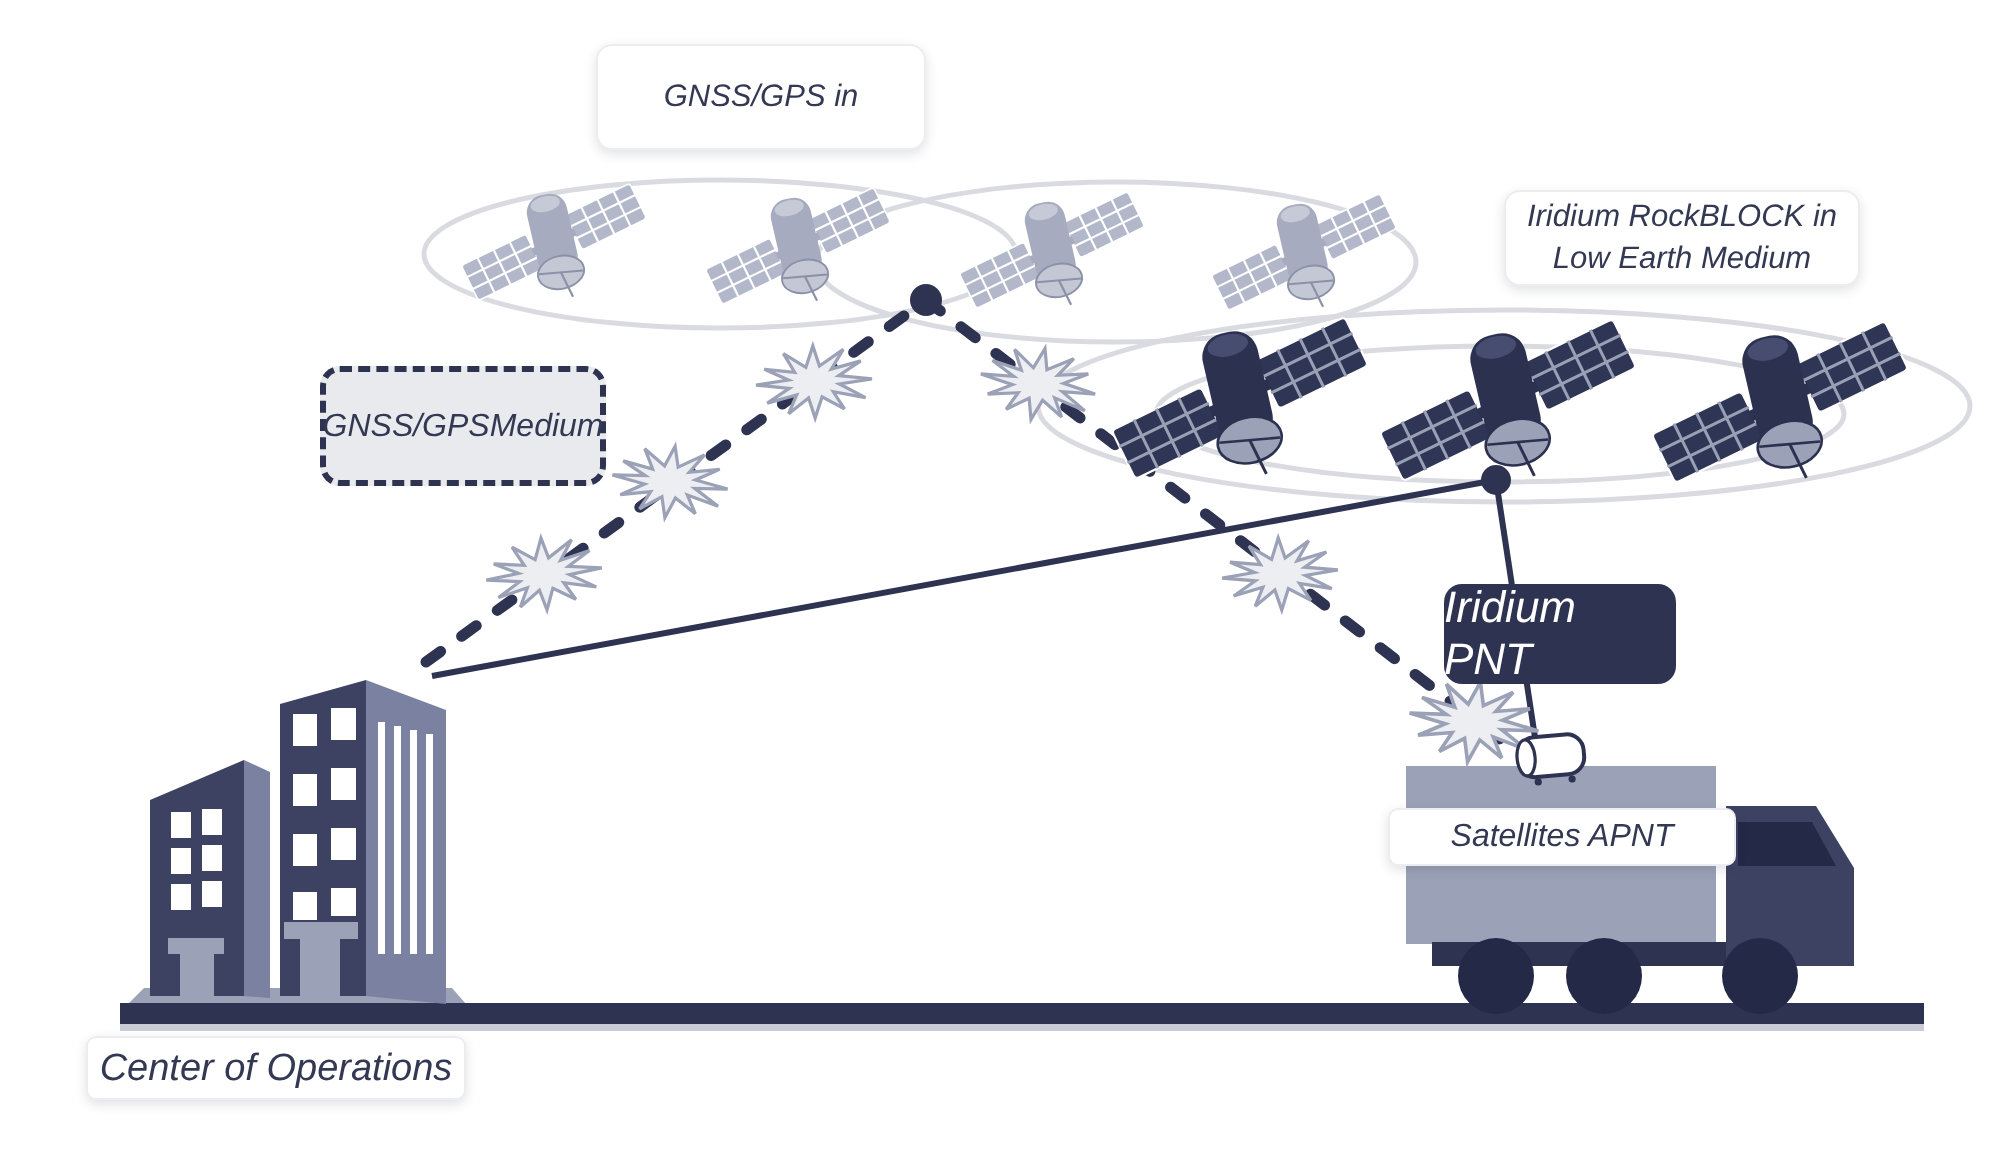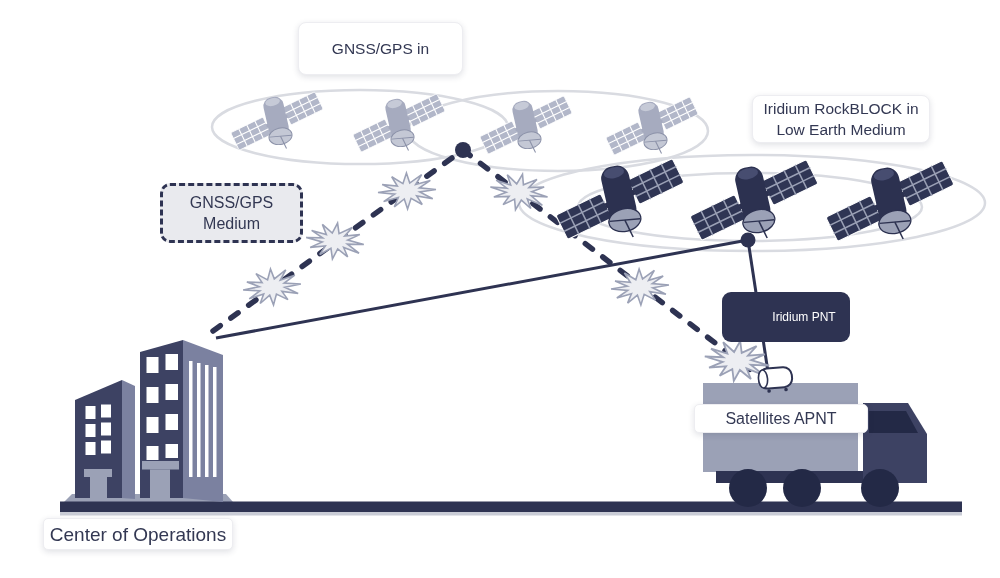--- a/index.html
+++ b/index.html
@@ -1,41 +1,41 @@
 <!DOCTYPE html>
 <html style="--c-navy: #2e3352; --c-ink: #232946; --c-slate: #7b81a0; --c-steel: #9ba1b6; --c-pale: #e9eaee; --c-orbit: #d9dbe1; --c-burst_fill: #edeef2; --c-ground_shadow: #c9ccd6; --c-text: #333853; --c-white: #ffffff; --c-sat_light_body: #a6abbf; --c-sat_light_panel: #b2b7c9; --c-sat_light_grid: #ffffff; --c-sat_light_dish: #c4c8d5; --c-sat_light_detail: #8b91a8; --c-sat_light_cap: #c6cad7; --c-sat_dark_body: #2c3150; --c-sat_dark_panel: #2f3554; --c-sat_dark_grid: #999fb4; --c-sat_dark_dish: #9ba1b6; --c-sat_dark_cap: #474d70;"><head>
 <meta charset="utf-8">
 <style>
   html,body{margin:0;padding:0;background:#ffffff;}
   #stage{
     position:relative;width:1000px;height:578px;overflow:hidden;background:#fff;
-    font-family:"Liberation Sans", sans-serif;color:var(--c-text,#333853);
+    font-family:"Liberation Sans", sans-serif;color:var(--c-text,#333853);font-style:italic;
   }
   #scene{position:absolute;left:0;top:0;}
   .label{
     position:absolute;display:flex;flex-direction:column;justify-content:center;align-items:center;
     background:var(--c-white,#fff);border:1px solid #ededf1;border-radius:8px;
     box-shadow:0 2px 6px rgba(35,41,70,.14);
     text-align:center;line-height:21px;font-size:15.5px;color:var(--c-text,#333853);
     box-sizing:border-box;
   }
   .label div{white-space:nowrap;}
   #label-meo{left:298px;top:22px;width:165px;height:53px;}
   #label-leo{left:752px;top:95px;width:178px;height:48px;}
   #box-jamming{
     position:absolute;left:160px;top:183px;width:143px;height:60px;
-    display:flex;flex-direction:column;justify-content:center;align-items:center;
+    display:flex;flex-direction:row;justify-content:center;align-items:center;
     background:var(--c-pale,#e9eaee);border:3px dashed var(--c-navy,#2e3352);border-radius:10px;
     font-size:16px;line-height:21px;text-align:center;box-sizing:border-box;
   }
   #box-iridium-pnt{
-    position:absolute;left:722px;top:292px;width:128px;height:50px;
+    position:absolute;left:722px;top:292px;width:116px;height:50px;
     display:flex;justify-content:center;align-items:center;
     background:var(--c-navy,#2e3352);color:var(--c-white,#fff);border-radius:9px;
-    font-size:12px;box-sizing:border-box;padding-left:36px;
+    font-size:22px;box-sizing:border-box;
   }
   #label-rockblock{left:694px;top:404px;width:174px;height:29px;border-radius:5px;font-size:16px;}
   #label-operations{left:43px;top:518px;width:190px;height:32px;border-radius:5px;font-size:19px;}
   .sat-light{
     --p:var(--c-sat_light_panel,#b2b7c9);--pg:var(--c-sat_light_grid,#ffffff);
     --pl:var(--c-sat_light_grid,#ffffff);--b:var(--c-sat_light_body,#a6abbf);
     --bh:var(--c-sat_light_cap,#c6cad7);--d:var(--c-sat_light_dish,#c4c8d5);
     --dl:var(--c-sat_light_detail,#8b91a8);
   }
   .sat-dark{

